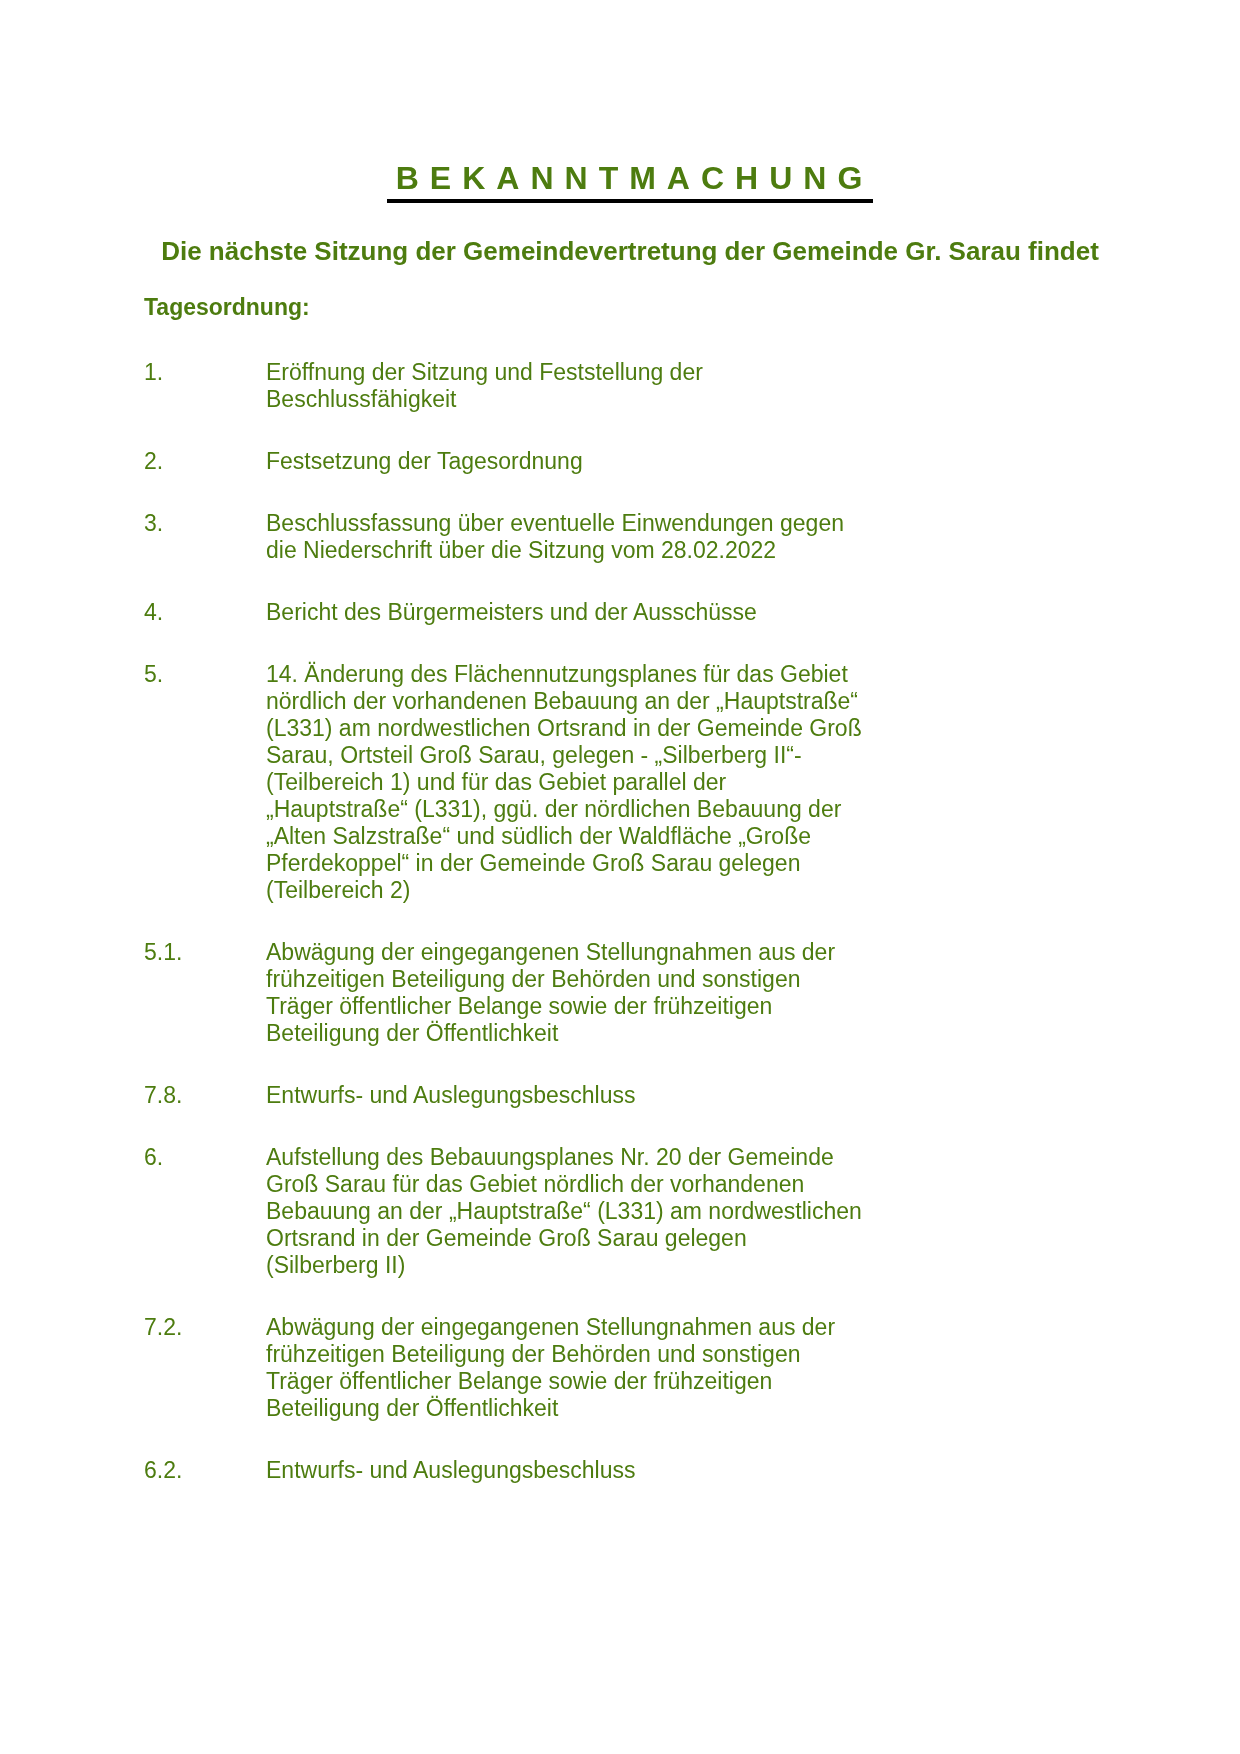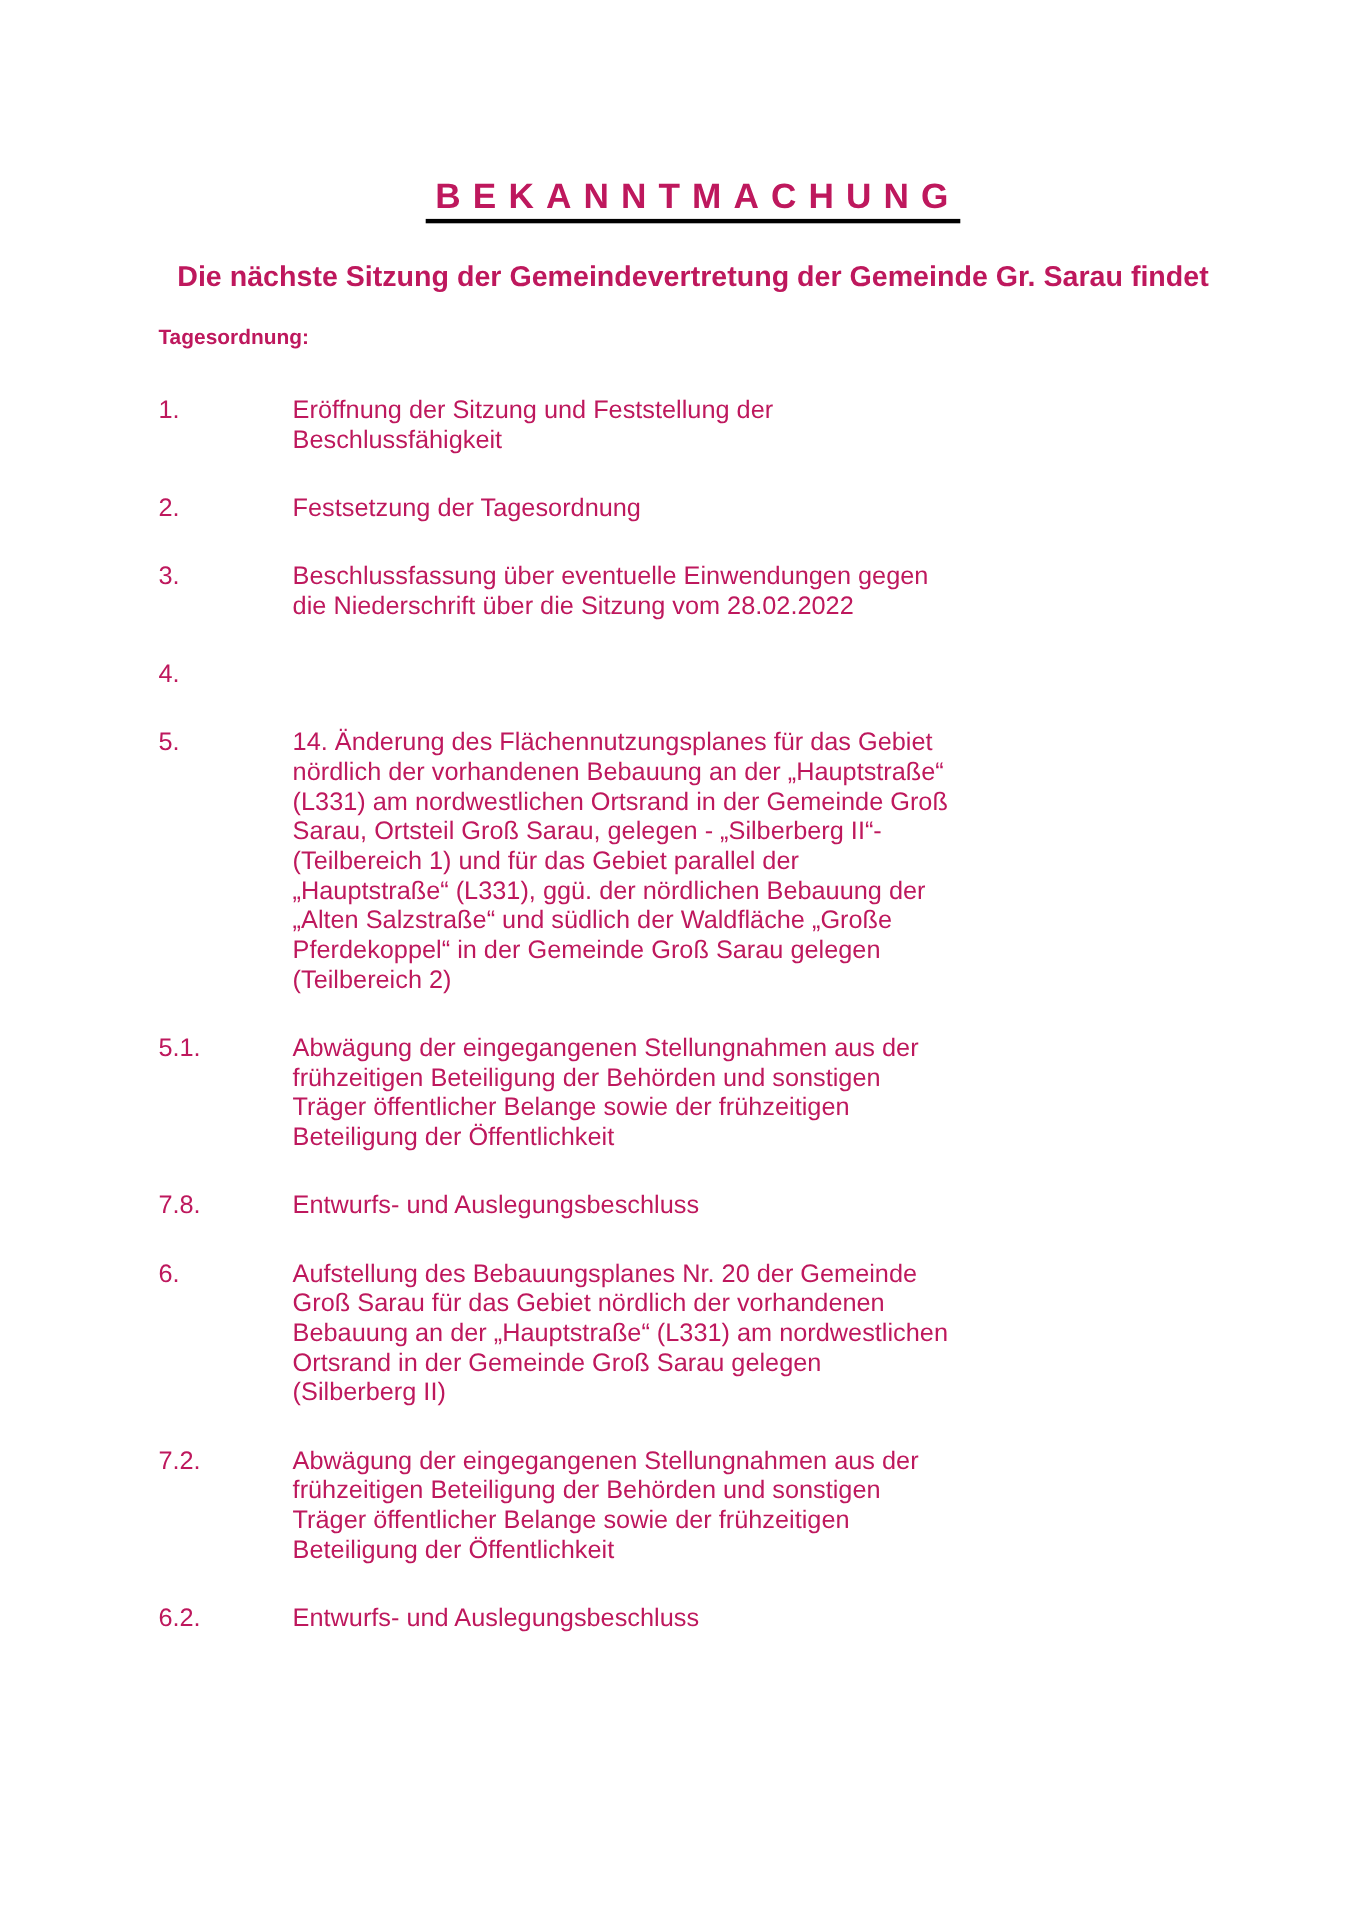--- a/index.html
+++ b/index.html
@@ -6,21 +6,21 @@
   html, body {
     margin: 0;
     padding: 0;
     background: #ffffff;
   }
   .page {
     position: relative;
     width: 1240px;
     height: 1754px;
     background: #ffffff;
-    color: #be185d;
+    color: #4d7c0f;
     font-family: "Liberation Sans", "DejaVu Sans", sans-serif;
     box-sizing: border-box;
     padding: 160px 0 0 144px;
     overflow: hidden;
   }
   .content {
     width: 972px;
   }
 
   
@@ -52,21 +52,21 @@
   .intro-3 { margin-bottom: 49px; }
   .underlined {
     display: inline-block;
     border-bottom: 3px solid #000000;
     padding-bottom: 1px;
   }
 
   
   .agenda-heading {
     font-weight: bold;
-    font-size: 19px;
+    font-size: 23px;
     line-height: 27px;
     margin: 0 0 38px 0;
   }
   .agenda-row {
     display: flex;
     align-items: flex-start;
     font-size: 23px;
     line-height: 27px;
     margin-bottom: 35px;
   }
@@ -109,20 +109,21 @@
       </div>
 
       <div class="agenda-row">
         <div class="agenda-num">3.</div>
         <div class="agenda-text">Beschlussfassung über eventuelle Einwendungen gegen
 die Niederschrift über die Sitzung vom 28.02.2022</div>
       </div>
 
       <div class="agenda-row">
         <div class="agenda-num">4.</div>
+        <div class="agenda-text">Bericht des Bürgermeisters und der Ausschüsse</div>
       </div>
 
       <div class="agenda-row">
         <div class="agenda-num">5.</div>
         <div class="agenda-text">14. Änderung des Flächennutzungsplanes für das Gebiet
 nördlich der vorhandenen Bebauung an der „Hauptstraße“
 (L331) am nordwestlichen Ortsrand in der Gemeinde Groß
 Sarau, Ortsteil Groß Sarau, gelegen - „Silberberg II“-
 (Teilbereich 1) und für das Gebiet parallel der
 „Hauptstraße“ (L331), ggü. der nördlichen Bebauung der

